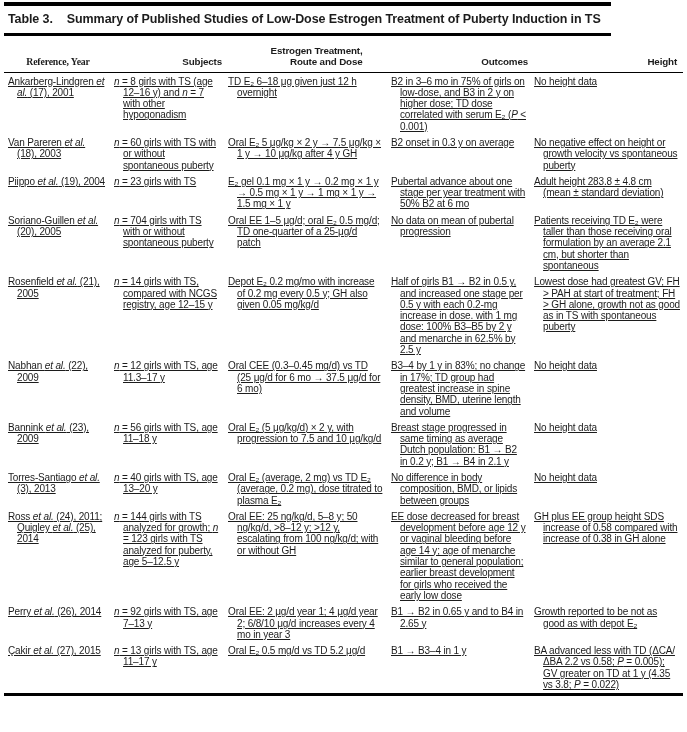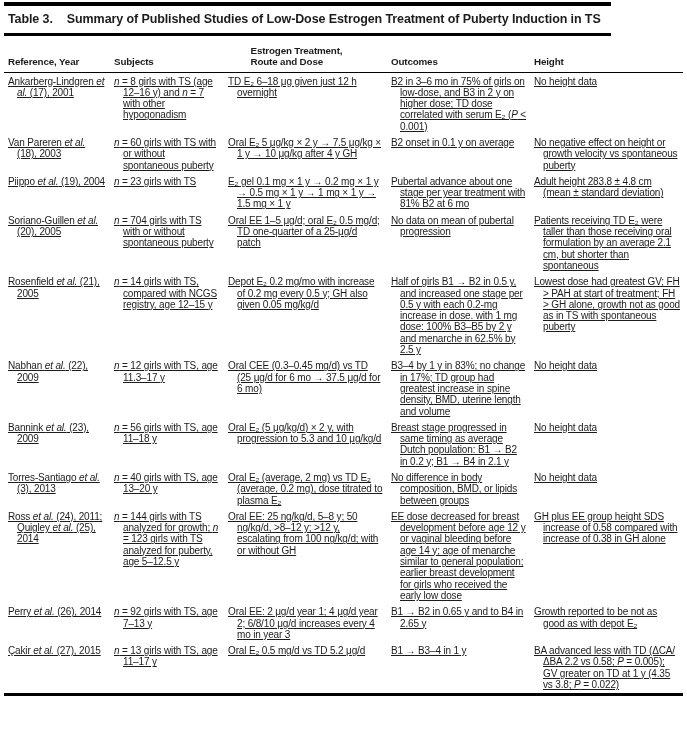--- a/index.html
+++ b/index.html
@@ -36,26 +36,26 @@
   col.c1 { width: 110px; }
   col.c2 { width: 114px; }
   col.c3 { width: 163px; }
   col.c4 { width: 143px; }
   col.c5 { width: 149px; }
 
   thead th {
     font-size: 9.8px;
     font-weight: bold;
     vertical-align: bottom;
-    text-align: left;
+    text-align: right;
     padding: 9px 6px 5px 0;
     border-bottom: 1.5px solid #000;
     letter-spacing: -0.15px;
   }
-  thead th.left { text-align: left; padding-left: 4px; }
+  thead th.left { text-align: center; padding-left: 4px; font-family: Liberation Serif, serif; }
   thead th .hwrap { margin: 0 auto; }
   thead th .narrow { max-width: 112px; }
 
   tbody td {
     vertical-align: top;
     font-size: 10px;
     line-height: 11.3px;
     letter-spacing: -0.15px;
     padding: 2.5px 8px 2.5px 0;
     text-decoration: underline;
@@ -126,38 +126,38 @@
         <td class="first">
             <div class="cell">Van Pareren <i>et al.</i> (18), 2003</div>
           </td>
         <td>
             <div class="cell"><i>n</i> = 60 girls with TS with or without spontaneous puberty</div>
           </td>
         <td>
             <div class="cell">Oral E₂ 5 μg/kg × 2 y → 7.5 μg/kg × 1 y → 10 μg/kg after 4 y GH</div>
           </td>
         <td>
-            <div class="cell">B2 onset in 0.1 y on average</div>
+            <div class="cell">B2 onset in 0.3 y on average</div>
           </td>
         <td class="last">
             <div class="cell">No negative effect on height or growth velocity vs spontaneous puberty</div>
           </td>
       </tr>
       <tr>
         <td class="first">
             <div class="cell">Piippo <i>et al.</i> (19), 2004</div>
           </td>
         <td>
             <div class="cell"><i>n</i> = 23 girls with TS</div>
           </td>
         <td>
             <div class="cell">E₂ gel 0.1 mg × 1 y → 0.2 mg × 1 y → 0.5 mg × 1 y → 1 mg × 1 y → 1.5 mg × 1 y</div>
           </td>
         <td>
-            <div class="cell">Pubertal advance about one stage per year treatment with 81% B2 at 6 mo</div>
+            <div class="cell">Pubertal advance about one stage per year treatment with 50% B2 at 6 mo</div>
           </td>
         <td class="last">
             <div class="cell">Adult height 283.8 ± 4.8 cm (mean ± standard deviation)</div>
           </td>
       </tr>
       <tr>
         <td class="first">
             <div class="cell">Soriano-Guillen <i>et al.</i> (20), 2005</div>
           </td>
         <td>
@@ -208,21 +208,21 @@
           </td>
       </tr>
       <tr>
         <td class="first">
             <div class="cell">Bannink <i>et al.</i> (23), 2009</div>
           </td>
         <td>
             <div class="cell"><i>n</i> = 56 girls with TS, age 11–18 y</div>
           </td>
         <td>
-            <div class="cell">Oral E₂ (5 μg/kg/d) × 2 y, with progression to 5.3 and 10 μg/kg/d</div>
+            <div class="cell">Oral E₂ (5 μg/kg/d) × 2 y, with progression to 7.5 and 10 μg/kg/d</div>
           </td>
         <td>
             <div class="cell">Breast stage progressed in same timing as average Dutch population: B1 → B2 in 0.2 y; B1 → B4 in 2.1 y</div>
           </td>
         <td class="last">
             <div class="cell">No height data</div>
           </td>
       </tr>
       <tr>
         <td class="first">

